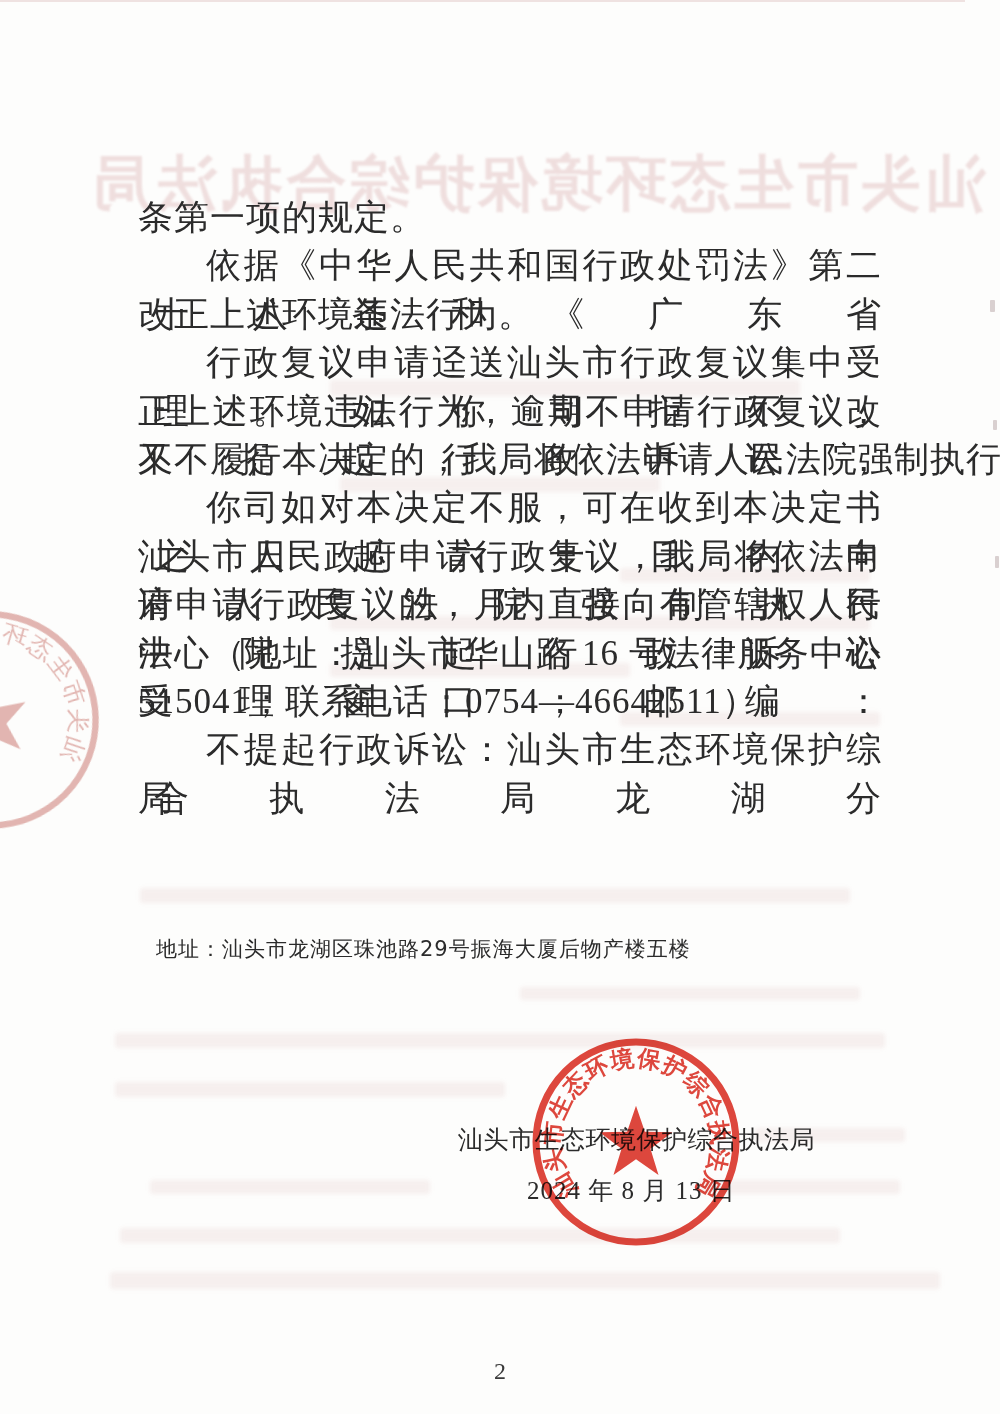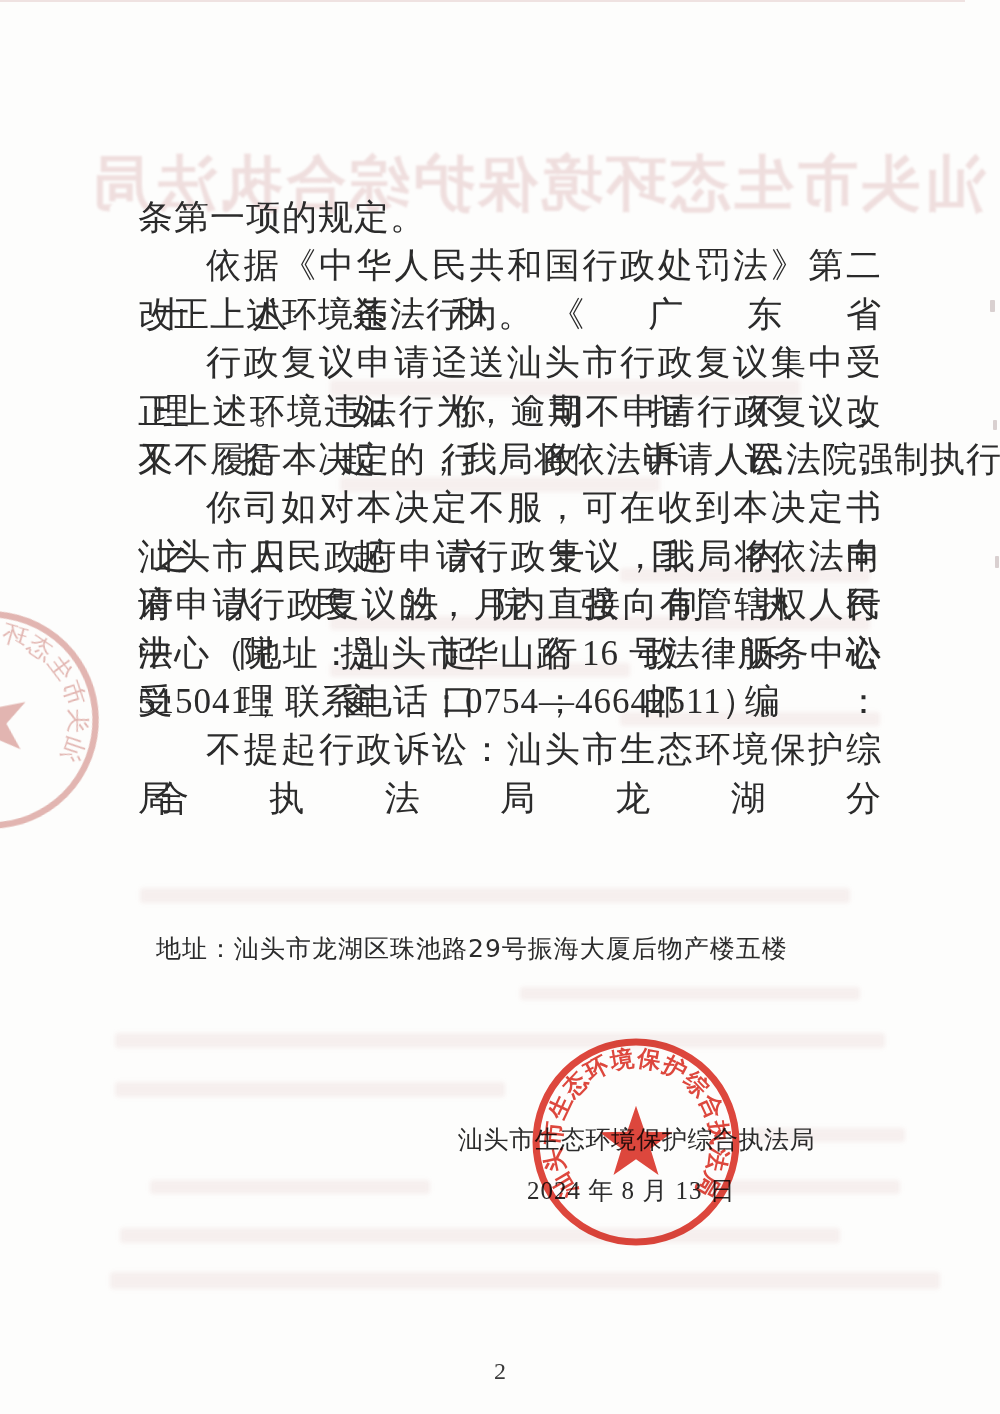--- a/index.html
+++ b/index.html
@@ -34,21 +34,21 @@
     position:absolute;left:138px;top:194px;width:744px;
     font-size:35px;letter-spacing:1px;
   }
   .ln{height:48.4px;line-height:48.4px;white-space:nowrap;}
   .j{text-align:justify;text-align-last:justify;white-space:normal;}
   .ind{text-indent:52px;margin-left:16px;}
 
   .addr-block{
     position:absolute;left:138px;top:924px;width:760px;
     font-family:"DejaVu Sans", sans-serif;
-    font-size:25px;letter-spacing:1px;
+    font-size:21px;letter-spacing:1px;
   }
   .addr-block .ln{height:50px;line-height:50px;text-indent:18px;}
 
   
   .sig-org{
     position:absolute;left:458px;top:1124px;width:350px;
     font-size:25px;letter-spacing:0.5px;line-height:32px;white-space:nowrap;
   }
   .sig-date{
     position:absolute;left:527px;top:1176px;

